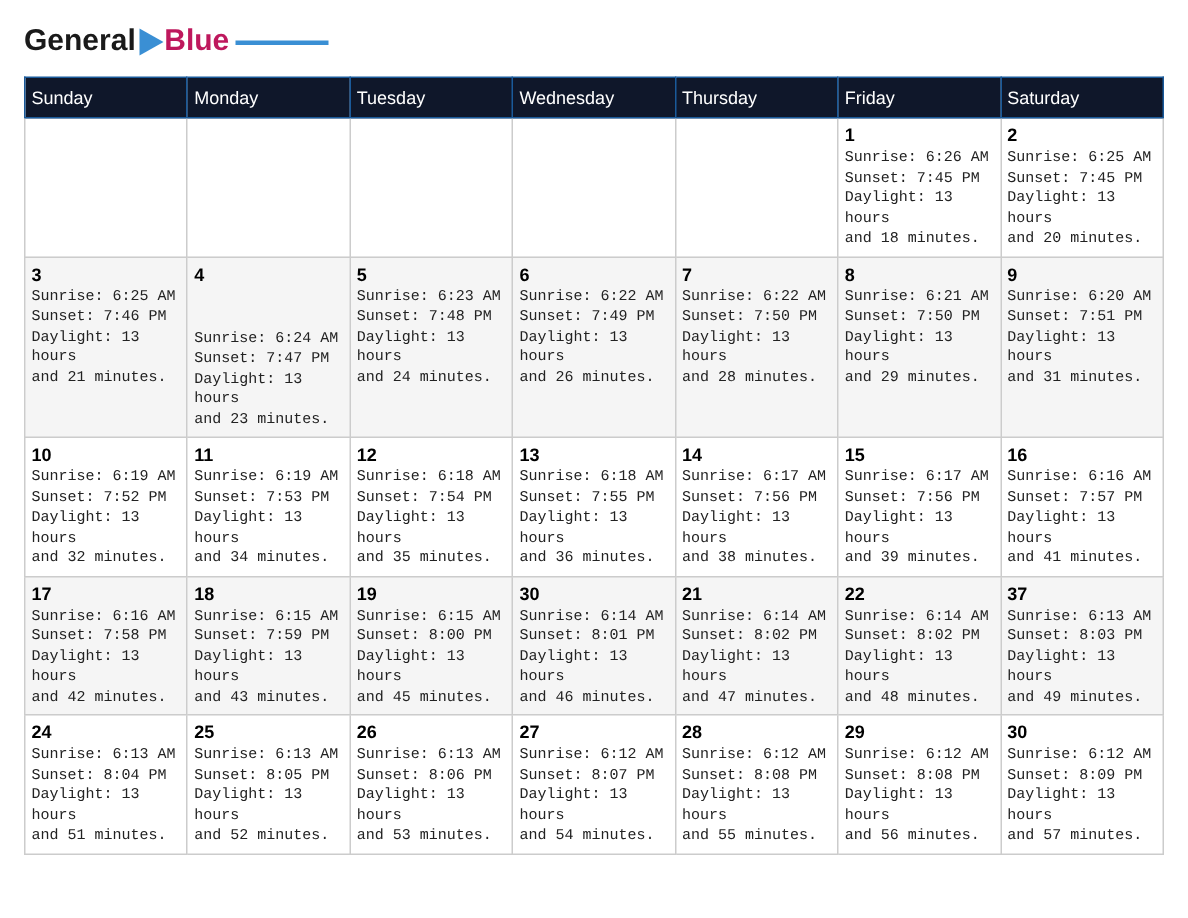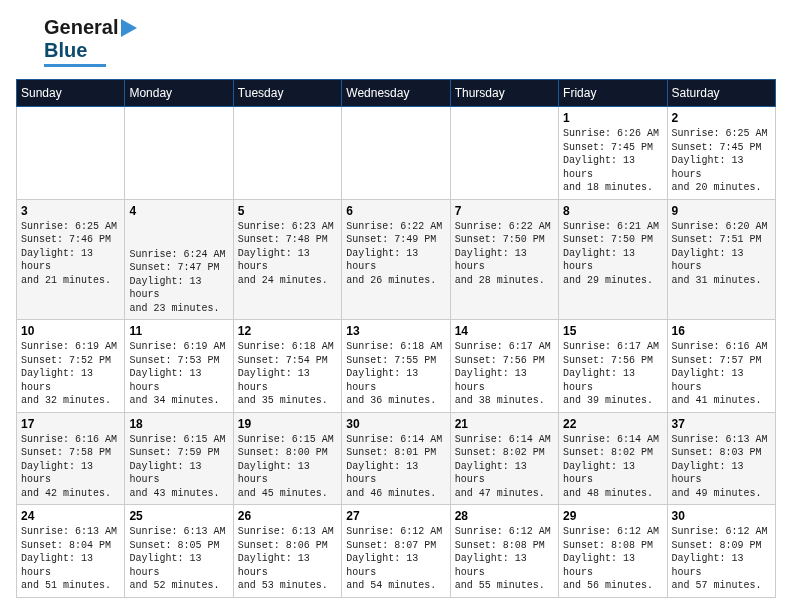--- a/index.html
+++ b/index.html
@@ -11,23 +11,22 @@
       padding: 16px;
     }
     .header {
       display: flex;
       justify-content: space-between;
       align-items: flex-start;
       margin-bottom: 12px;
     }
     .logo {
       display: flex;
-      flex-direction: column;
-      align-items: flex-start;
-      margin-left: 28px;
+      flex-direction: row;
+      align-items: center;
     }
     .title-block {
       text-align: right;
     }
     .month-title {
       font-size: 36px;
       font-weight: bold;
       color: #1a1a1a;
     }
     .location-title {
@@ -77,21 +76,21 @@
 </head>
 <body>
 
 <div class="header">
   <div class="logo">
     <div style="display:flex;align-items:center;">
       <span style="font-size:20px;font-weight:bold;color:#1a1a1a;">General</span>
       <span style="display:inline-block;width:0;height:0;border-top:9px solid transparent;border-bottom:9px solid transparent;border-left:16px solid #3a8fd4;margin-left:3px;"></span>
     </div>
     <div style="display:flex;align-items:center;">
-      <span style="font-size:20px;font-weight:bold;color:#0c4a6e;margin-right:4px;">Blue</span>
+      <span style="font-size:20px;font-weight:bold;color:#be185d;margin-right:4px;">Blue</span>
     </div>
     <div style="width:62px;height:3px;background:#3a8fd4;margin-top:2px;"></div>
   </div>
   <div class="title-block">
     <div class="month-title"></div>
     <div class="location-title"></div>
   </div>
 </div>
 
 <table>

